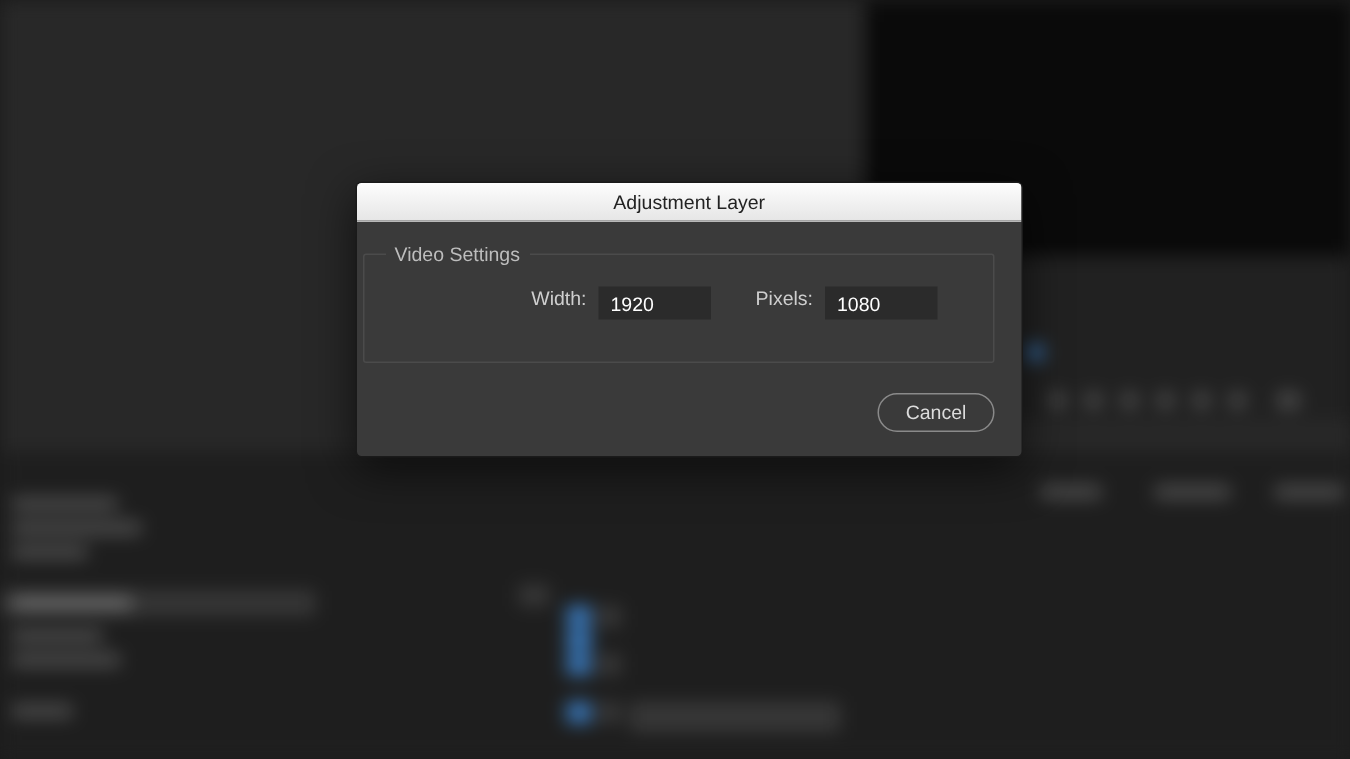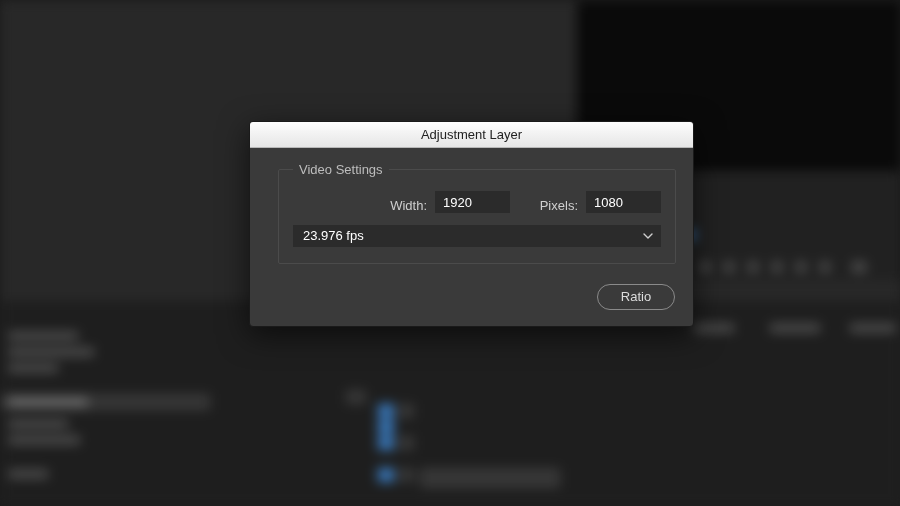--- a/index.html
+++ b/index.html
@@ -37,60 +37,60 @@
     background: #3b7ec4;
   }
   .bg .txt {
     background: #555;
     border-radius: 2px;
   }
 
   
   .dialog {
     position: absolute;
-    left: 249px;
+    left: 237px;
     top: 121px;
     width: 443px;
     background: #3a3a3a;
     border: 1px solid #1a1a1a;
     border-radius: 4px;
     box-shadow: 0 8px 30px rgba(0,0,0,0.6);
     overflow: hidden;
   }
   .titlebar {
     height: 25px;
     background: linear-gradient(#fdfdfd, #e6e6e6);
     border-bottom: 1px solid #b8b8b8;
     text-align: center;
     font-size: 13px;
     line-height: 25px;
     color: #222;
     font-weight: 400;
   }
   .body {
-    padding: 14px 18px 16px 28px;
+    padding: 14px 18px 16px 4px;
     color: #c8c8c8;
     font-size: 13px;
   }
 
   fieldset.group {
     border: 1px solid #4b4b4b;
     border-radius: 2px;
     margin: 0;
     padding: 14px 14px 16px 14px;
   }
   fieldset.group legend {
     padding: 0 6px;
     color: #bdbdbd;
     font-size: 13px;
   }
 
   .row {
     display: flex;
-    align-items: flex-end;
+    align-items: flex-start;
     margin-bottom: 12px;
   }
   .row:last-child { margin-bottom: 0; }
 
   .label {
     text-align: right;
     color: #cfcfcf;
     font-size: 13px;
     white-space: nowrap;
   }
@@ -219,29 +219,21 @@
 
       <div class="row">
         <div class="label main">Width:</div>
         <input class="text-field small" value="1920" style="">
         <div class="gap14"></div>
         <div class="label height">Pixels:</div>
         <input class="text-field small" value="1080" style="">
       </div>
 
       <div class="row">
-        <div class="select">
-          <span>23.976 fps</span>
-          <span class="chev">
-            <svg width="10" height="6" viewBox="0 0 10 6">
-                <path d="M1 1 L5 5 L9 1" stroke="#cfcfcf" stroke-width="1.4" fill="none" stroke-linecap="round" stroke-linejoin="round"></path>
-              </svg>
-          </span>
-        </div>
       </div>
 
     </fieldset>
 
     <div class="btnrow">
-      <div class="btn btn-cancel">Ratio</div>
+      <div class="btn btn-cancel">Cancel</div>
     </div>
   </div>
 </div>
 
 </body></html>

